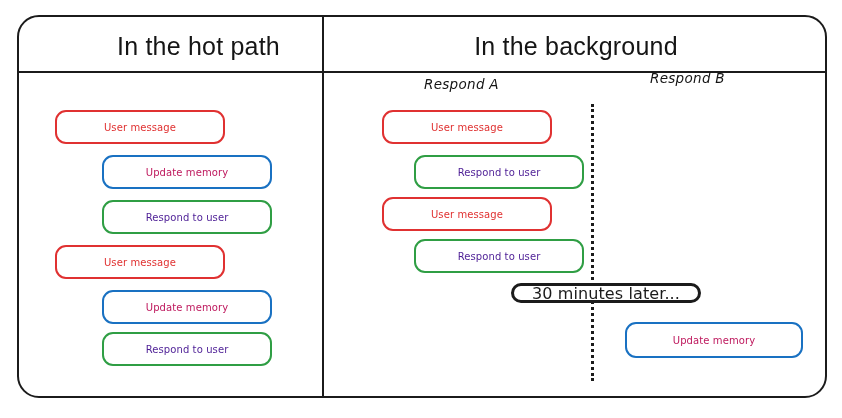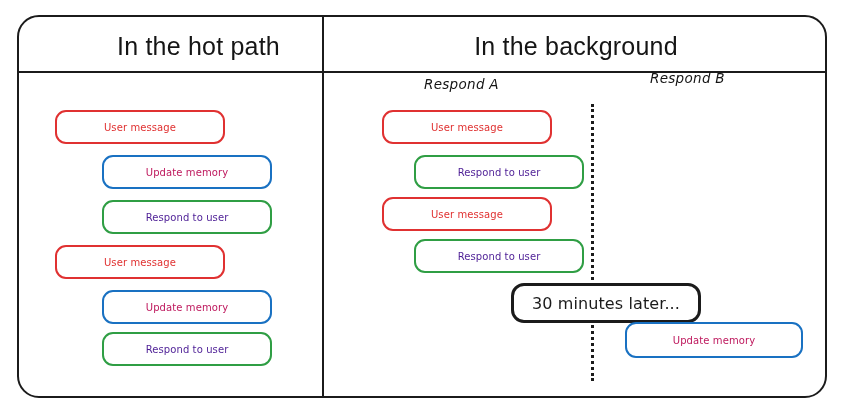--- a/index.html
+++ b/index.html
@@ -132,15 +132,15 @@
     <div class="sketch-box red" style="left: 55px; top: 110px; width: 170px; height: 34px;">User message</div>
     <div class="sketch-box blue" style="left: 102px; top: 155px; width: 170px; height: 34px;">Update memory</div>
     <div class="sketch-box green" style="left: 102px; top: 200px; width: 170px; height: 34px;">Respond to user</div>
     <div class="sketch-box red" style="left: 55px; top: 245px; width: 170px; height: 34px;">User message</div>
     <div class="sketch-box blue" style="left: 102px; top: 290px; width: 170px; height: 34px;">Update memory</div>
     <div class="sketch-box green" style="left: 102px; top: 332px; width: 170px; height: 34px;">Respond to user</div>
     <div class="sketch-box red" style="left: 382px; top: 110px; width: 170px; height: 34px;">User message</div>
     <div class="sketch-box green" style="left: 414px; top: 155px; width: 170px; height: 34px;">Respond to user</div>
     <div class="sketch-box red" style="left: 382px; top: 197px; width: 170px; height: 34px;">User message</div>
     <div class="sketch-box green" style="left: 414px; top: 239px; width: 170px; height: 34px;">Respond to user</div>
-    <div class="sketch-box black" style="left: 511px; top: 283px; width: 190px; height: 40px;">30 minutes later...</div>
+    <div class="sketch-box black" style="left: 511px; top: 283px; width: 190px; height: 20px;">30 minutes later...</div>
     <div class="sketch-box blue" style="left: 625px; top: 322px; width: 178px; height: 36px;">Update memory</div>
   </div>
 
 </body></html>

